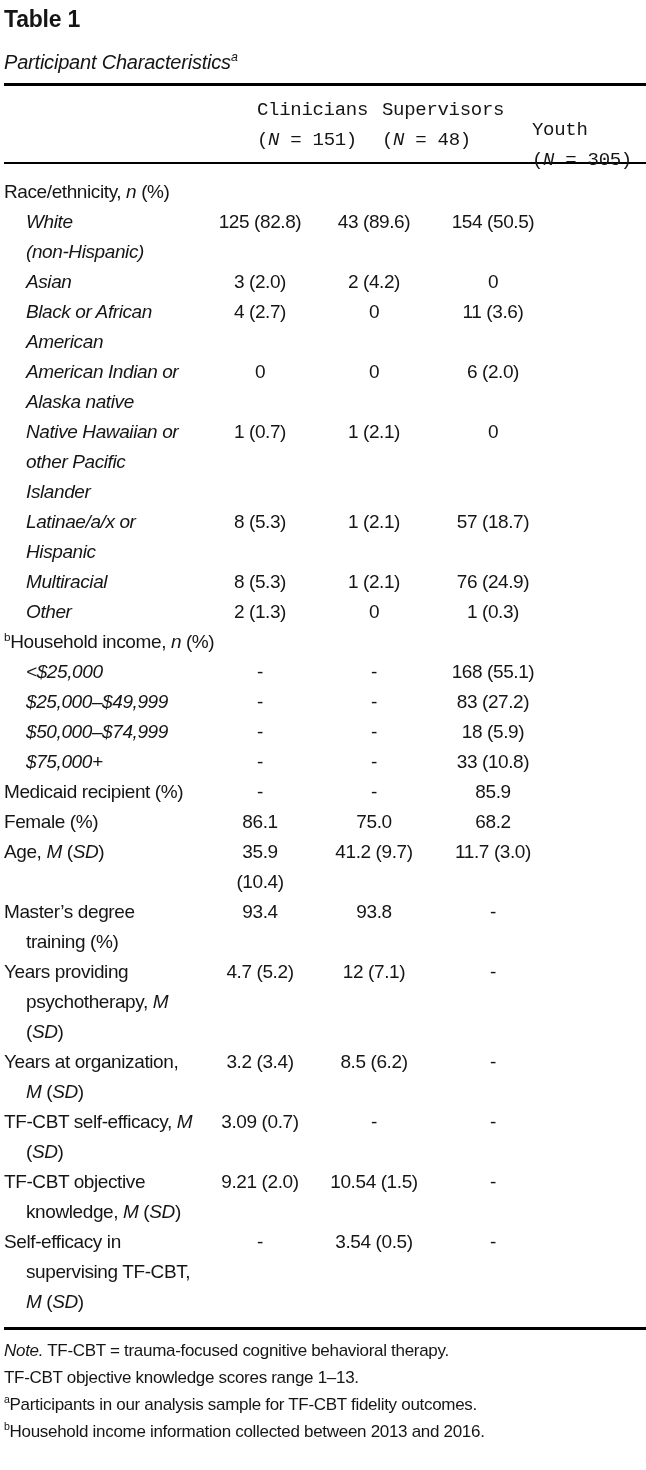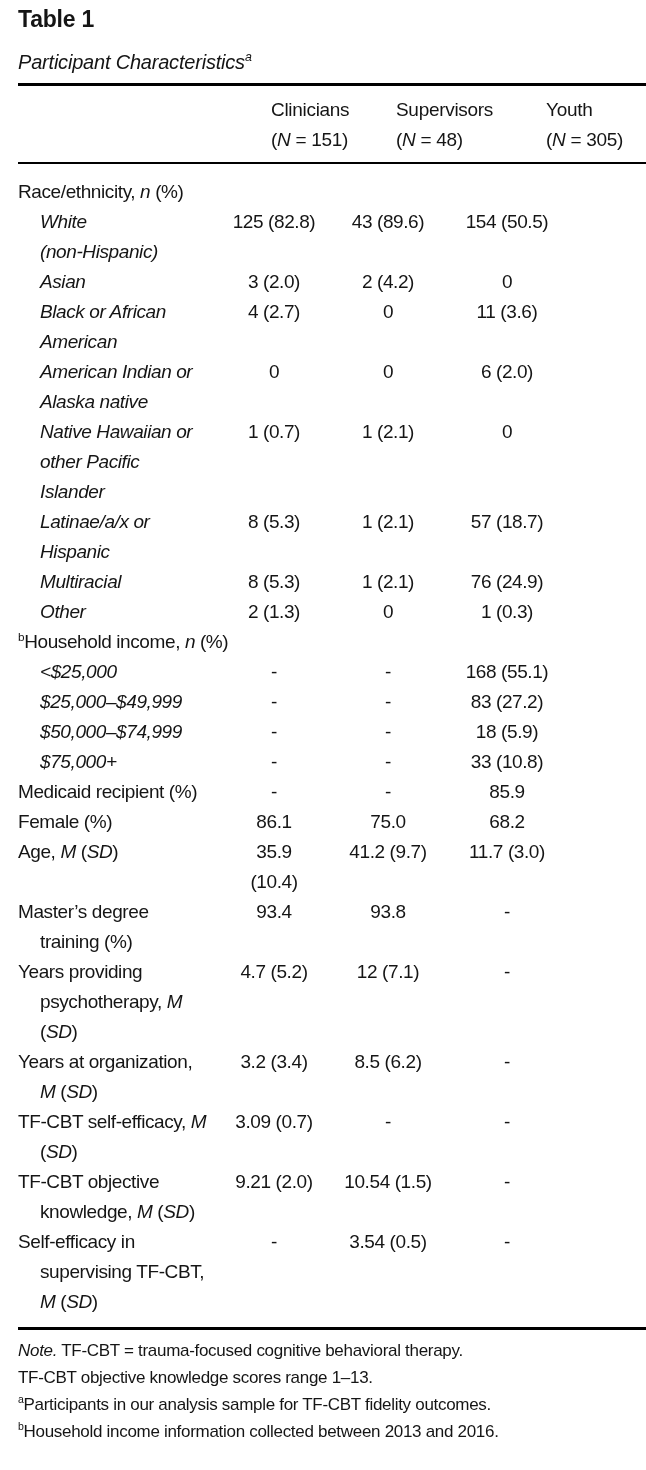--- a/index.html
+++ b/index.html
@@ -2,34 +2,34 @@
 <html><head>
 <meta charset="utf-8">
 <style>
   html,body{margin:0;padding:0;}
   body{
     width:646px;height:1470px;
     background:#ffffff;color:#151515;
     font-family:"Liberation Sans", sans-serif;
     overflow:hidden;
   }
-  .page{box-sizing:border-box;width:646px;height:1426px;padding:6px 0 0 18px;}
+  .page{box-sizing:border-box;width:646px;height:1426px;padding:6px 0 0 4px;}
   .it{font-style:italic;}
   sup{font-size:0.62em;line-height:0;vertical-align:super;}
   .tlabel{font-weight:bold;font-size:23px;line-height:27px;letter-spacing:-0.2px;}
   .ttitle{font-size:20px;line-height:25px;letter-spacing:-0.2px;margin-top:17px;}
   .rule{background:#000;margin-right:0;}
   .rule-top{height:3px;margin-top:8px;}
   .rule-mid{height:2px;}
   .rule-bottom{height:3px;}
-  .thead{position:relative;height:76px;font-size:19px;line-height:30px;letter-spacing:-0.3px;}
+  .thead{position:relative;height:76px;font-size:19px;line-height:30px;letter-spacing:-0.3px;font-family:Liberation Mono, monospace;}
   .col-h{position:absolute;top:9px;white-space:pre;}
   .col-h-1{left:253px;}
   .col-h-2{left:378px;}
-  .col-h-3{left:528px;}
+  .col-h-3{left:528px;margin-top:20px;}
   .tbody{
     display:grid;
     grid-template-columns:200px 112px 116px 122px 1fr;
     padding:13px 0 10px 0;
     font-size:19px;line-height:30px;letter-spacing:-0.4px;
   }
   .cell{white-space:pre;}
   .label{padding-left:22px;text-indent:-22px;}
   .label.indent1{text-indent:0;font-style:italic;}
   .value{text-align:center;}

